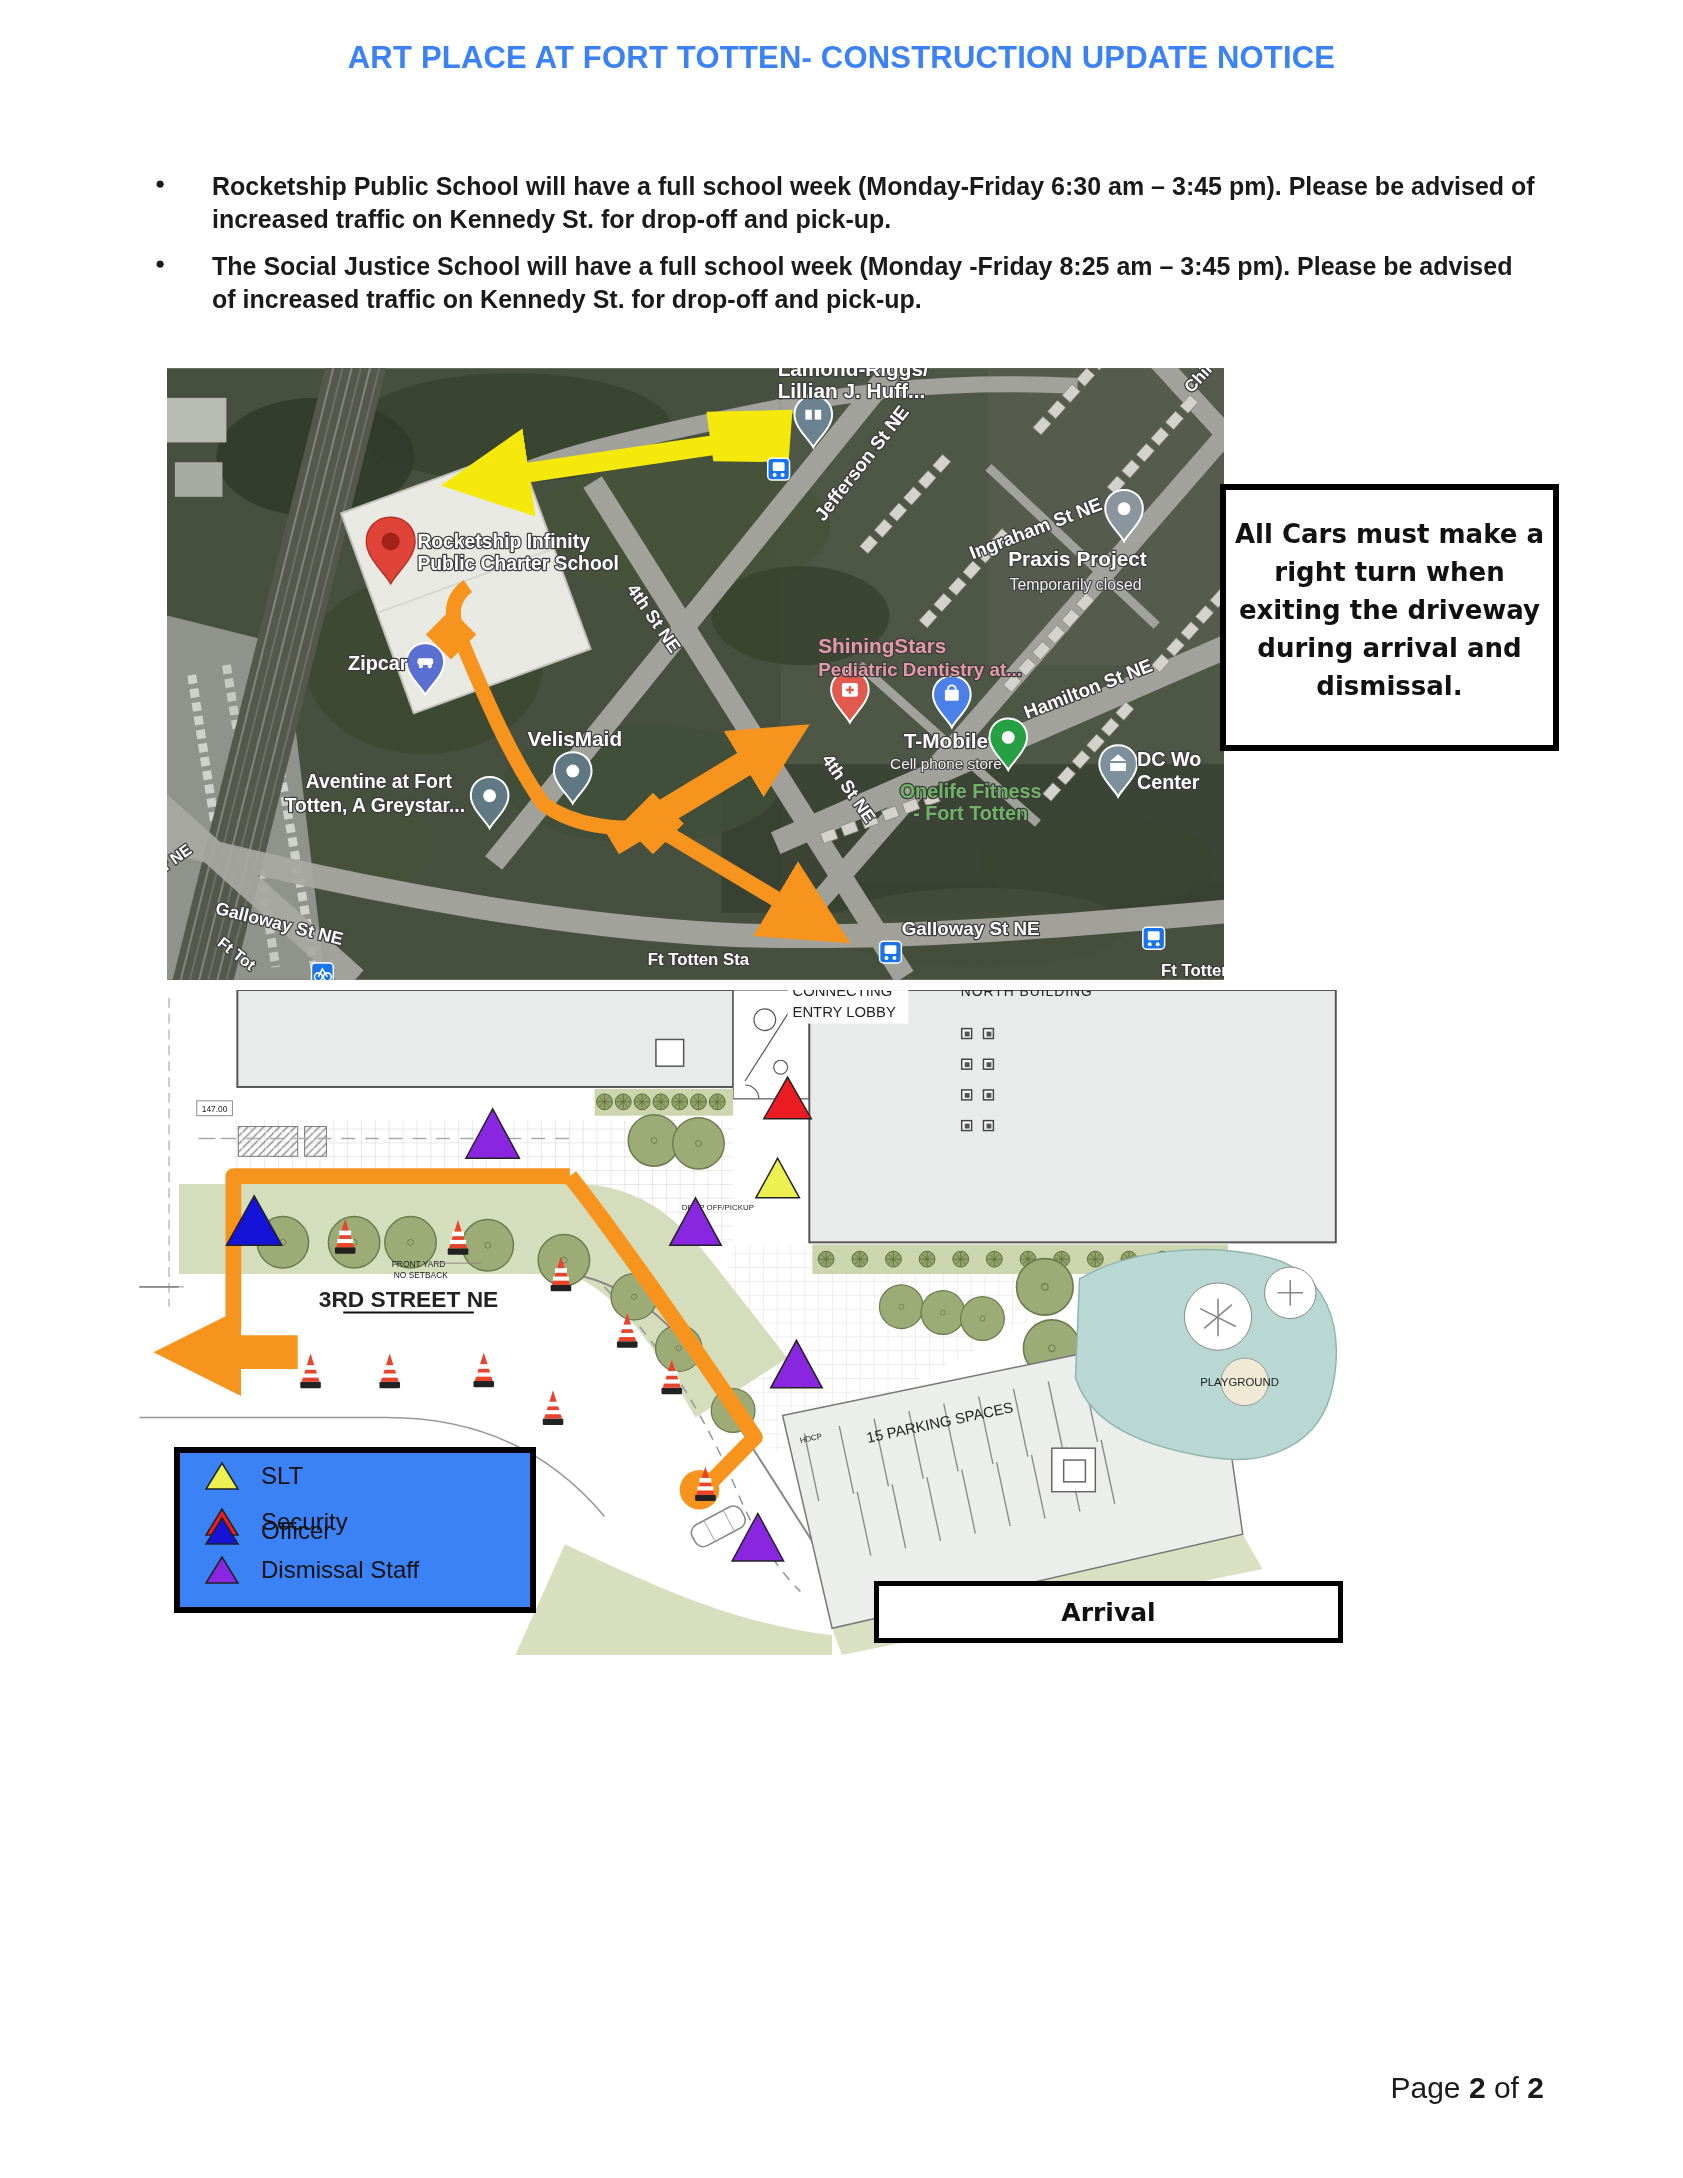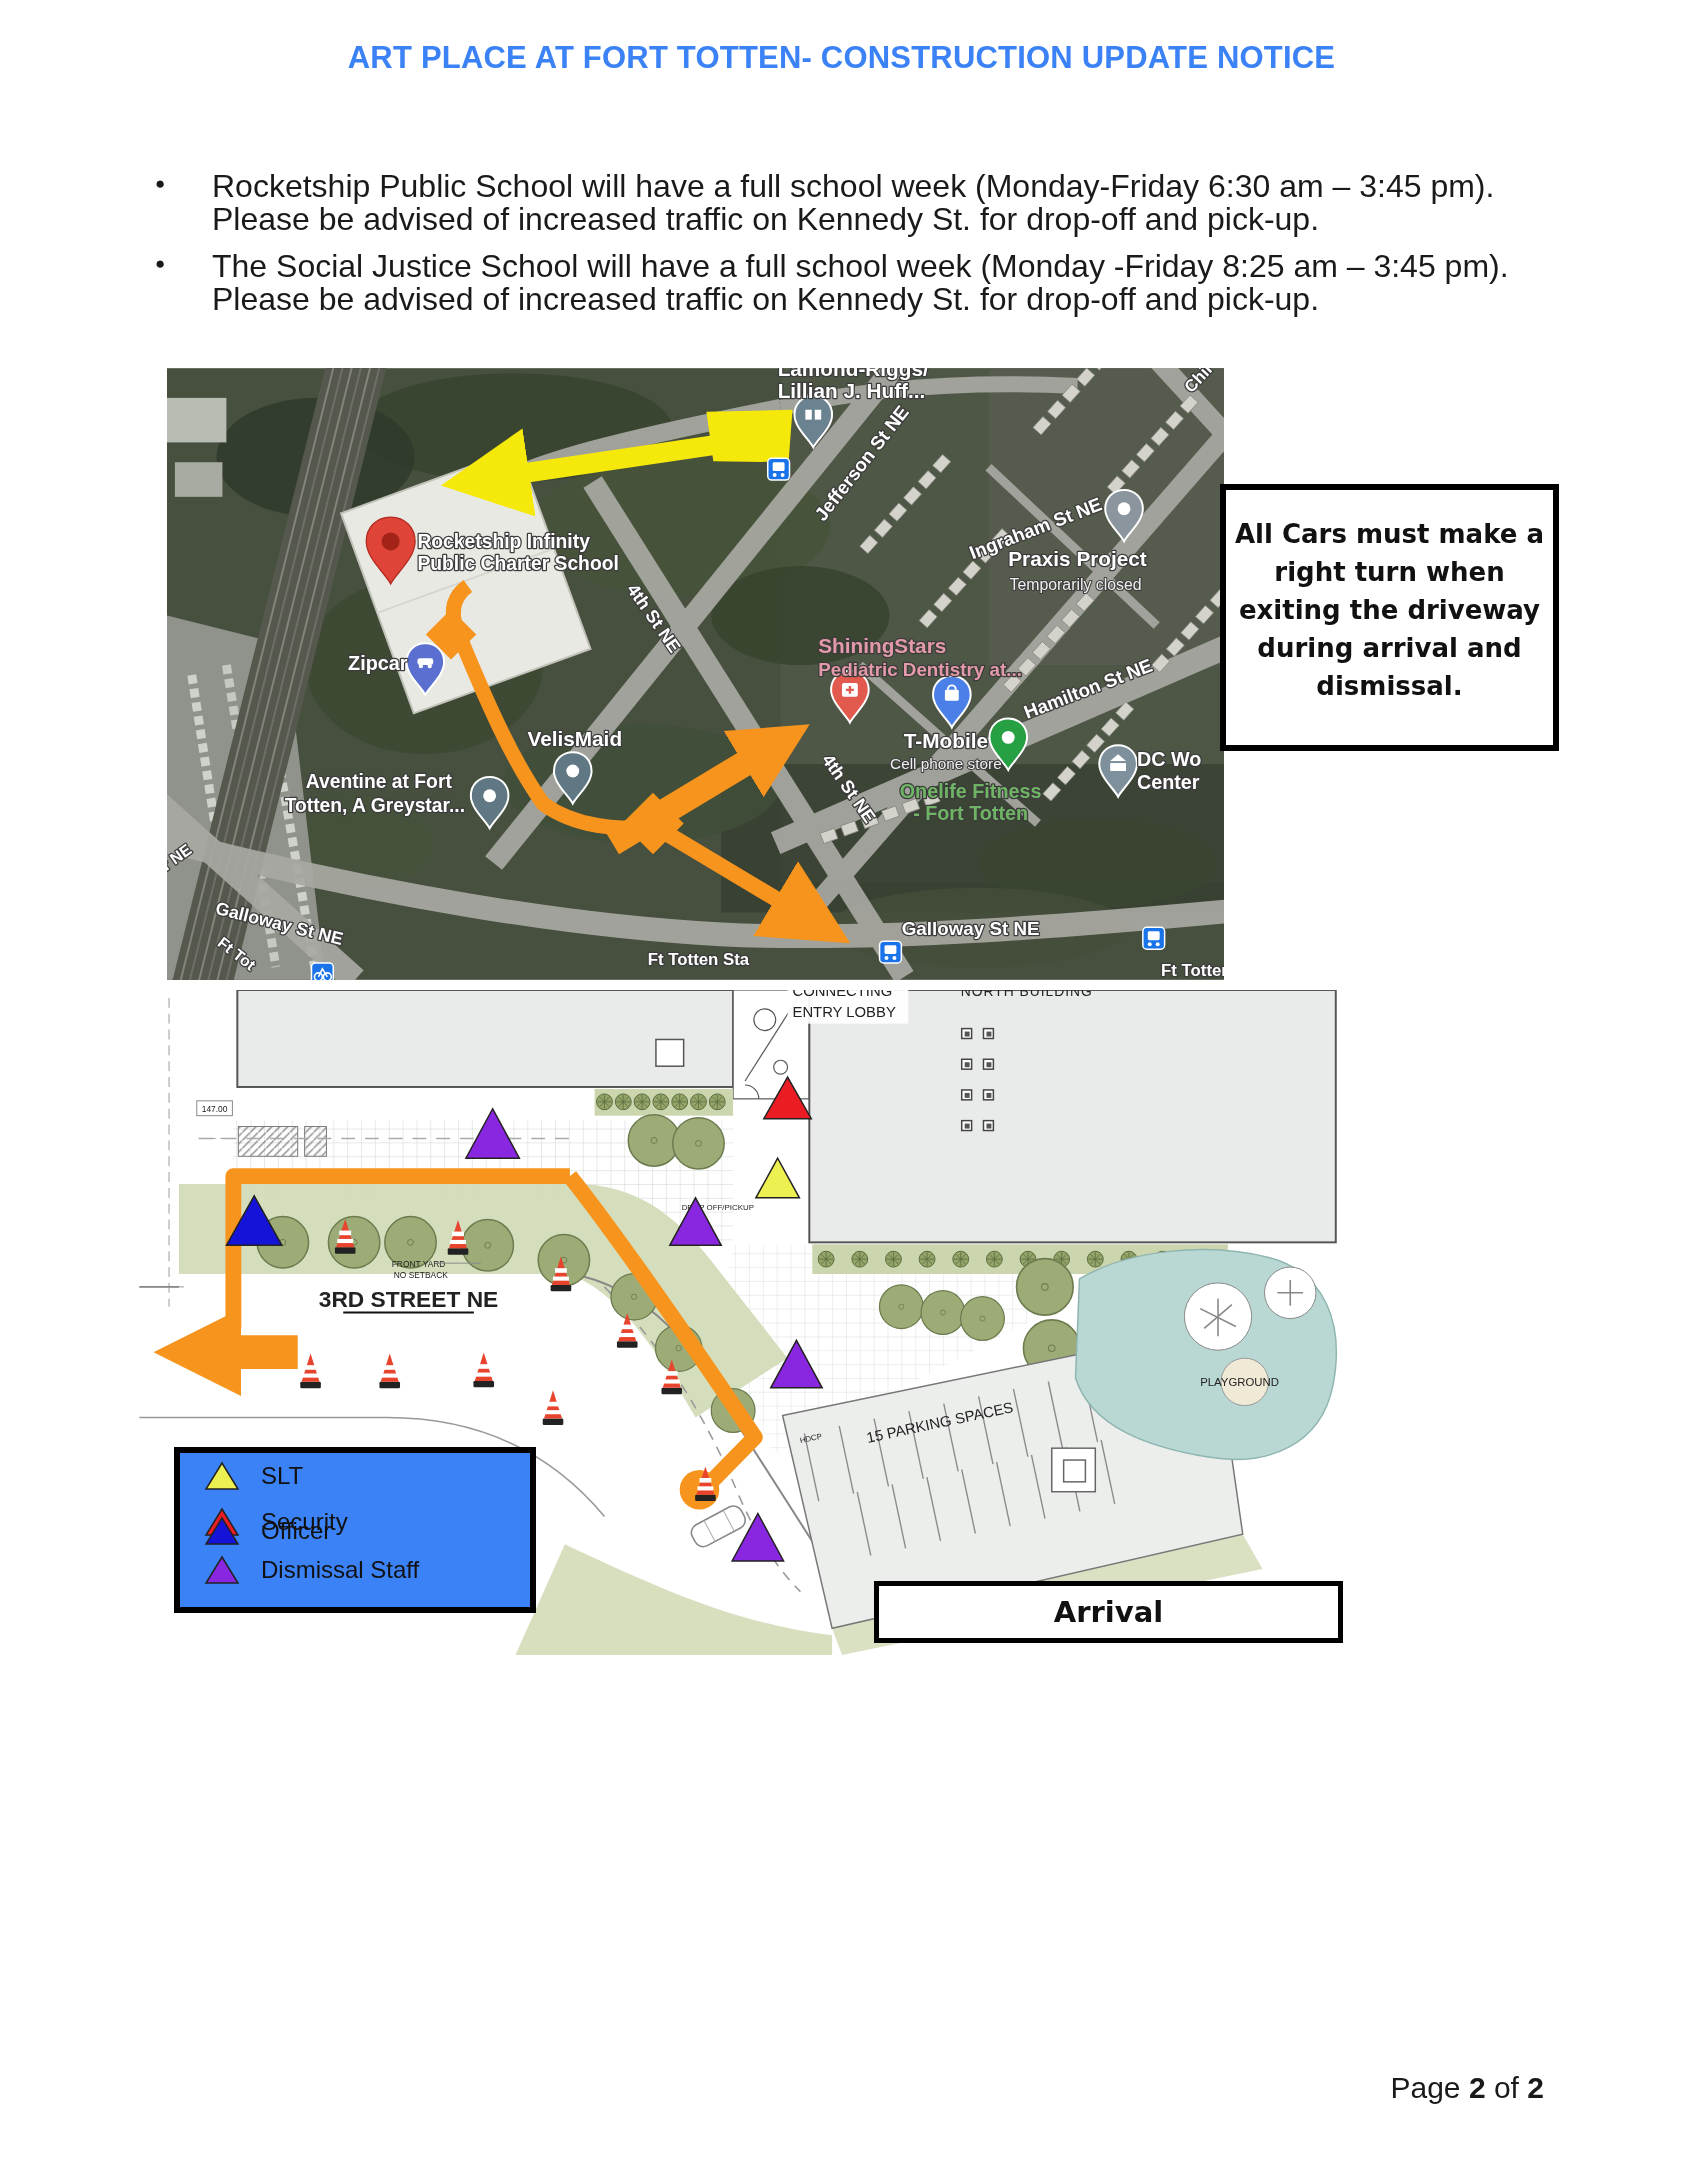--- a/index.html
+++ b/index.html
@@ -1,34 +1,34 @@
 <!DOCTYPE html>
 <html><head>
 <meta charset="utf-8">
 <style>
   html,body{margin:0;padding:0;background:#ffffff;}
   #page{position:relative;width:1683px;height:2178px;background:#fff;overflow:hidden;
         font-family:"Liberation Sans",sans-serif;color:#1a1a1a;}
   #title{position:absolute;top:40px;left:0;width:1683px;text-align:center;
          font-size:31px;font-weight:700;color:#3b82f6;letter-spacing:0.2px;}
-  #bullets{position:absolute;top:170px;left:153px;width:1386px;font-size:32px;line-height:33px;}
+  #bullets{position:absolute;top:170px;left:153px;width:1386px;font-size:25px;line-height:33px;font-weight:bold;}
   #bullets .bi{position:relative;padding-left:59px;}
   #bullets .bi + .bi{margin-top:14px;}
   #bullets .bi::before{content:"\25CF";position:absolute;left:2px;top:-3px;font-size:17px;}
   #callout{position:absolute;left:1220px;top:484px;width:339px;height:267px;box-sizing:border-box;
            border:6px solid #000;background:#fff;padding:25px 8px;text-align:center;
            font-family:"DejaVu Sans",sans-serif;font-weight:700;font-size:26px;line-height:38px;color:#111;}
   #legend{position:absolute;left:174px;top:1447px;width:362px;height:166px;box-sizing:border-box;
           border:6px solid #000;background:#3b82f6;}
   .lrow{position:absolute;left:20px;height:30px;display:flex;align-items:center;}
   .lrow svg{display:block;}
   .lrow .ltxt{position:absolute;left:61px;font-size:24px;color:#111;white-space:nowrap;}
   #arrival{position:absolute;left:874px;top:1581px;width:469px;height:62px;box-sizing:border-box;
            border:5px solid #000;background:#fff;display:flex;align-items:center;justify-content:center;
-           font-family:"DejaVu Sans",sans-serif;font-weight:700;font-size:29px;color:#111;}
+           font-family:"DejaVu Sans",sans-serif;font-weight:700;font-size:25px;color:#111;}
   #footer{position:absolute;top:2071px;right:139px;font-size:30px;color:#1a1a1a;}
   #footer b{font-weight:700;}
   #satmap{position:absolute;left:167px;top:368px;width:1057px;height:612px;}
   #siteplan{position:absolute;left:139px;top:990px;width:1211px;height:665px;}
   svg{overflow:hidden;}
   .mlabel{font-family:"Liberation Sans",sans-serif;font-weight:700;fill:#ffffff;
           stroke:#3c3c3c;stroke-width:2.6px;paint-order:stroke;stroke-linejoin:round;}
   .msub{font-family:"Liberation Sans",sans-serif;font-weight:400;fill:#efefef;
         stroke:#3c3c3c;stroke-width:2.2px;paint-order:stroke;stroke-linejoin:round;}
   .mpink{fill:#E39AA8;}

